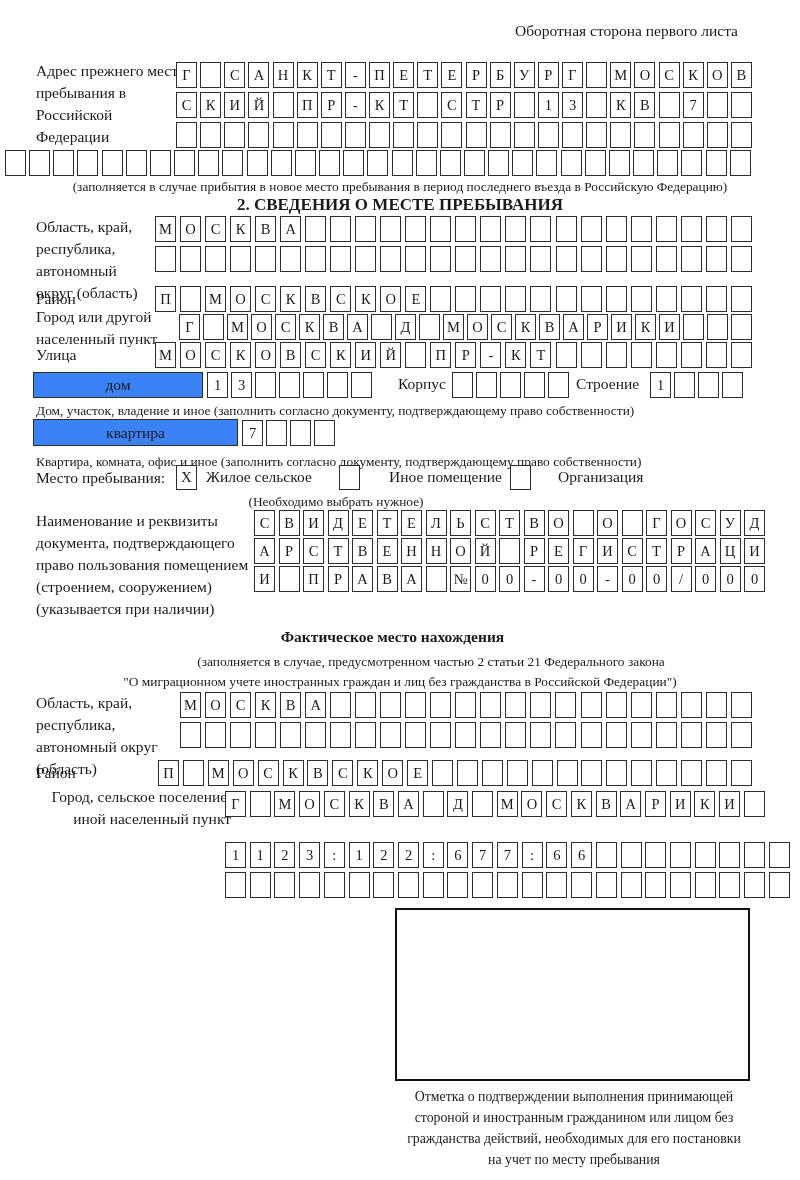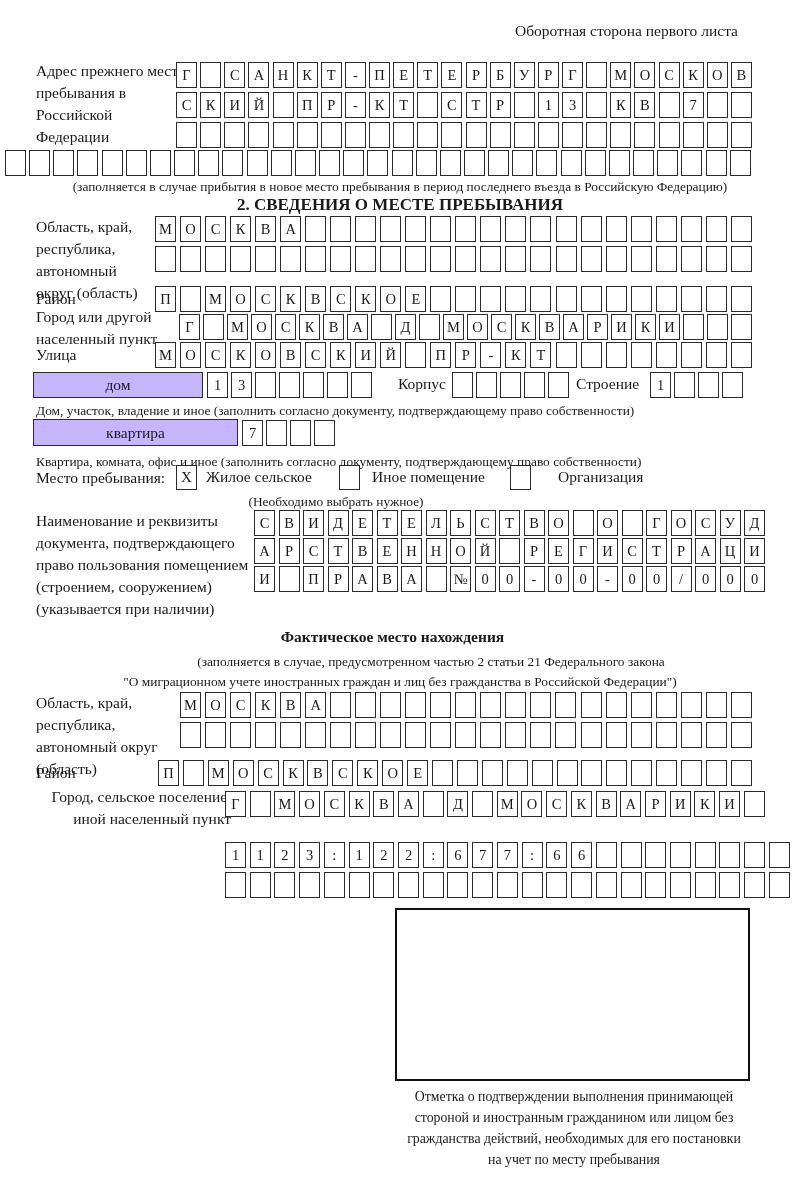--- a/index.html
+++ b/index.html
@@ -27,21 +27,21 @@
     border:1.6px solid #2b2b2b;
     display:flex;align-items:center;justify-content:center;
     font-size:14.5px;line-height:1;
     background:#fff;
   }
   .wbox{
     position:absolute;
     box-sizing:border-box;
     border:1.6px solid #2b2b2b;
     display:flex;align-items:center;justify-content:center;
-    font-size:15.5px;background:#c4b5fd;
+    font-size:15.5px;background:#3b82f6;
   }
   .cb{
     position:absolute;
     width:21px;height:25px;
     box-sizing:border-box;
     border:1.6px solid #2b2b2b;
     display:flex;align-items:center;justify-content:center;
     font-size:15px;background:#fff;
   }
   .bigbox{
@@ -345,21 +345,21 @@
       <span class="cell"></span>
       <span class="cell"></span>
       <span class="cell"></span>
     </div>
   <div class="abs cap" style="left:36px;top:452px;width:760px;">Квартира, комната, офис и иное (заполнить согласно документу, подтверждающему право собственности)</div>
 
   <div class="abs lbl" style="left:36px;top:467px;">Место пребывания:</div>
   <span class="cb" style="left:176px;top:465px;">X</span>
   <span class="abs lbl" style="left:206px;top:466px;">Жилое сельское</span>
   <span class="cb" style="left:339px;top:465px;"></span>
-  <span class="abs lbl" style="left:372px;top:466px;">Иное помещение</span>
+  <span class="abs lbl" style="left:389px;top:466px;">Иное помещение</span>
   <span class="cb" style="left:510px;top:465px;"></span>
   <span class="abs lbl" style="left:558px;top:466px;">Организация</span>
   <div class="abs cap center" style="left:36px;top:492px;width:600px;">(Необходимо выбрать нужное)</div>
 
   <div class="abs lbl" style="left:36px;top:510px;width:216px;">Наименование и реквизиты документа, подтверждающего право пользования помещением (строением, сооружением) (указывается при наличии)</div>
   <div class="row" style="left:254px;top:510px;width:511px;">
       <span class="cell">С</span>
       <span class="cell">В</span>
       <span class="cell">И</span>
       <span class="cell">Д</span>

